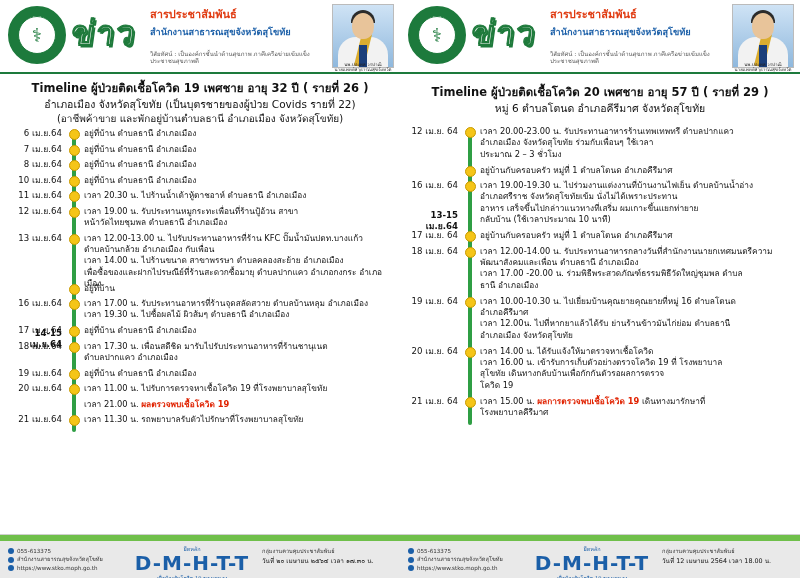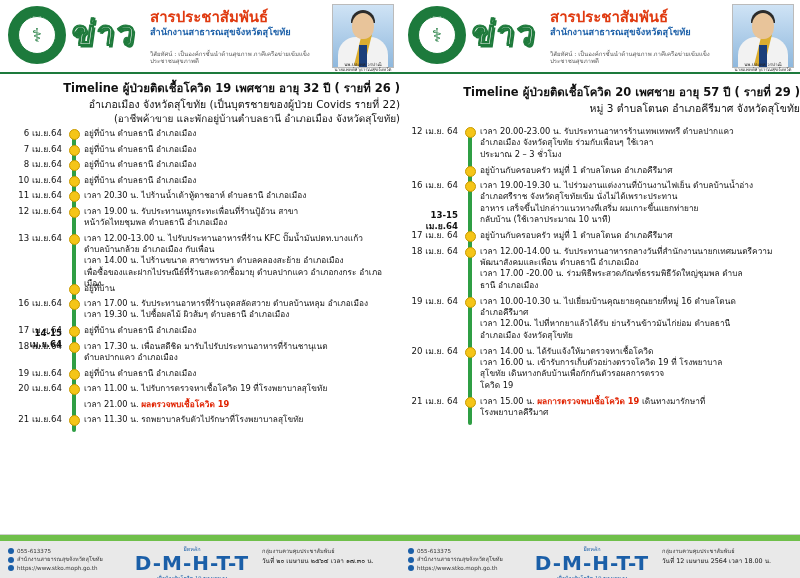--- a/index.html
+++ b/index.html
@@ -40,21 +40,21 @@
   .khao{
     position:absolute;left:72px;top:6px;
     font-size:34px;font-weight:bold;color:#ffffff;
     -webkit-text-stroke:1px #1e7a3b;
     text-shadow:2px 2px 0 #1e7a3b, -1px -1px 0 #1e7a3b;
     letter-spacing:1px;
     transform:skewX(-8deg);
   }
   .banner-title{
     position:absolute;left:150px;top:8px;width:170px;
-    color:#e03a10;font-size:15px;font-weight:bold;line-height:1.25;
+    color:#e03a10;font-size:11px;font-weight:bold;line-height:1.25;
   }
   .banner-sub{
     position:absolute;left:150px;top:26px;width:178px;
     color:#1b5fa8;font-size:9.2px;font-weight:bold;line-height:1.25;
   }
   .banner-sub2{
     position:absolute;left:150px;top:50px;width:178px;
     color:#555;font-size:6px;line-height:1.2;
   }
   .portrait{
@@ -81,21 +81,21 @@
   .portrait .sash{
     position:absolute;left:50%;bottom:0;transform:translateX(-50%) rotate(14deg);
     width:10px;height:34px;background:#d8a51a;opacity:.9;
   }
   .portrait-name{
     position:absolute;right:6px;top:62px;width:62px;text-align:center;
     font-size:4.6px;color:#222;line-height:1.1;
   }
 
   
-  .title-block{position:absolute;left:0;width:400px;text-align:right;}
+  .title-block{position:absolute;left:0;width:400px;text-align:center;}
   .t-main{font-size:11.5px;color:#111;font-weight:bold;line-height:1.45;}
   .t-sub{font-size:10.5px;color:#111;line-height:1.45;}
   .t-small{font-size:10px;color:#111;line-height:1.4;}
 
   
   .tl{position:absolute;left:0;width:400px;}
   .tl .spine{
     position:absolute;width:4px;background:#2f9e44;border-radius:2px;
   }
   .row{position:absolute;left:0;width:400px;}
@@ -305,21 +305,21 @@
         <div class="tie"></div>
         <div class="hair"></div>
         <div class="head"></div>
       </div>
       <div class="portrait-name" style="white-space:pre-line">นพ.ปองพล วรปาณิ
 นายแพทย์สาธารณสุขจังหวัดสุโขทัย</div>
     </div>
 
     <div class="title-block" style="top:84px">
       <div class="t-main">Timeline ผู้ป่วยติดเชื้อโควิด 20 เพศชาย อายุ 57 ปี ( รายที่ 29 )</div>
-      <div class="t-sub">หมู่ 3 ตำบลโตนด อำเภอคีรีมาศ จังหวัดสุโขทัย</div>
+      <div class="t-sub">หมู่ 6 ตำบลโตนด อำเภอคีรีมาศ จังหวัดสุโขทัย</div>
     </div>
 
     <div class="tl" id="tl-right" style="top: 126px;">
         <div class="spine" style="left: 68px; top: 4px; height: 294.5px;"></div>
         <div class="row" style="top: 0px;">
           <div class="date" style="left: 0px; width: 58px; top: 0px;">12 เม.ย. 64</div>
           <div class="dot" style="left: 64.5px; top: 1px;"></div>
           <div class="desc" style="left: 80px; width: 318px; top: 0px; white-space: pre-line;">เวลา 20.00-23.00 น. รับประทานอาหารร้านเทพเทพทรี ตำบลปากแคว
 อำเภอเมือง จังหวัดสุโขทัย ร่วมกับเพื่อนๆ ใช้เวลา
 ประมาณ 2 – 3 ชั่วโมง</div>

